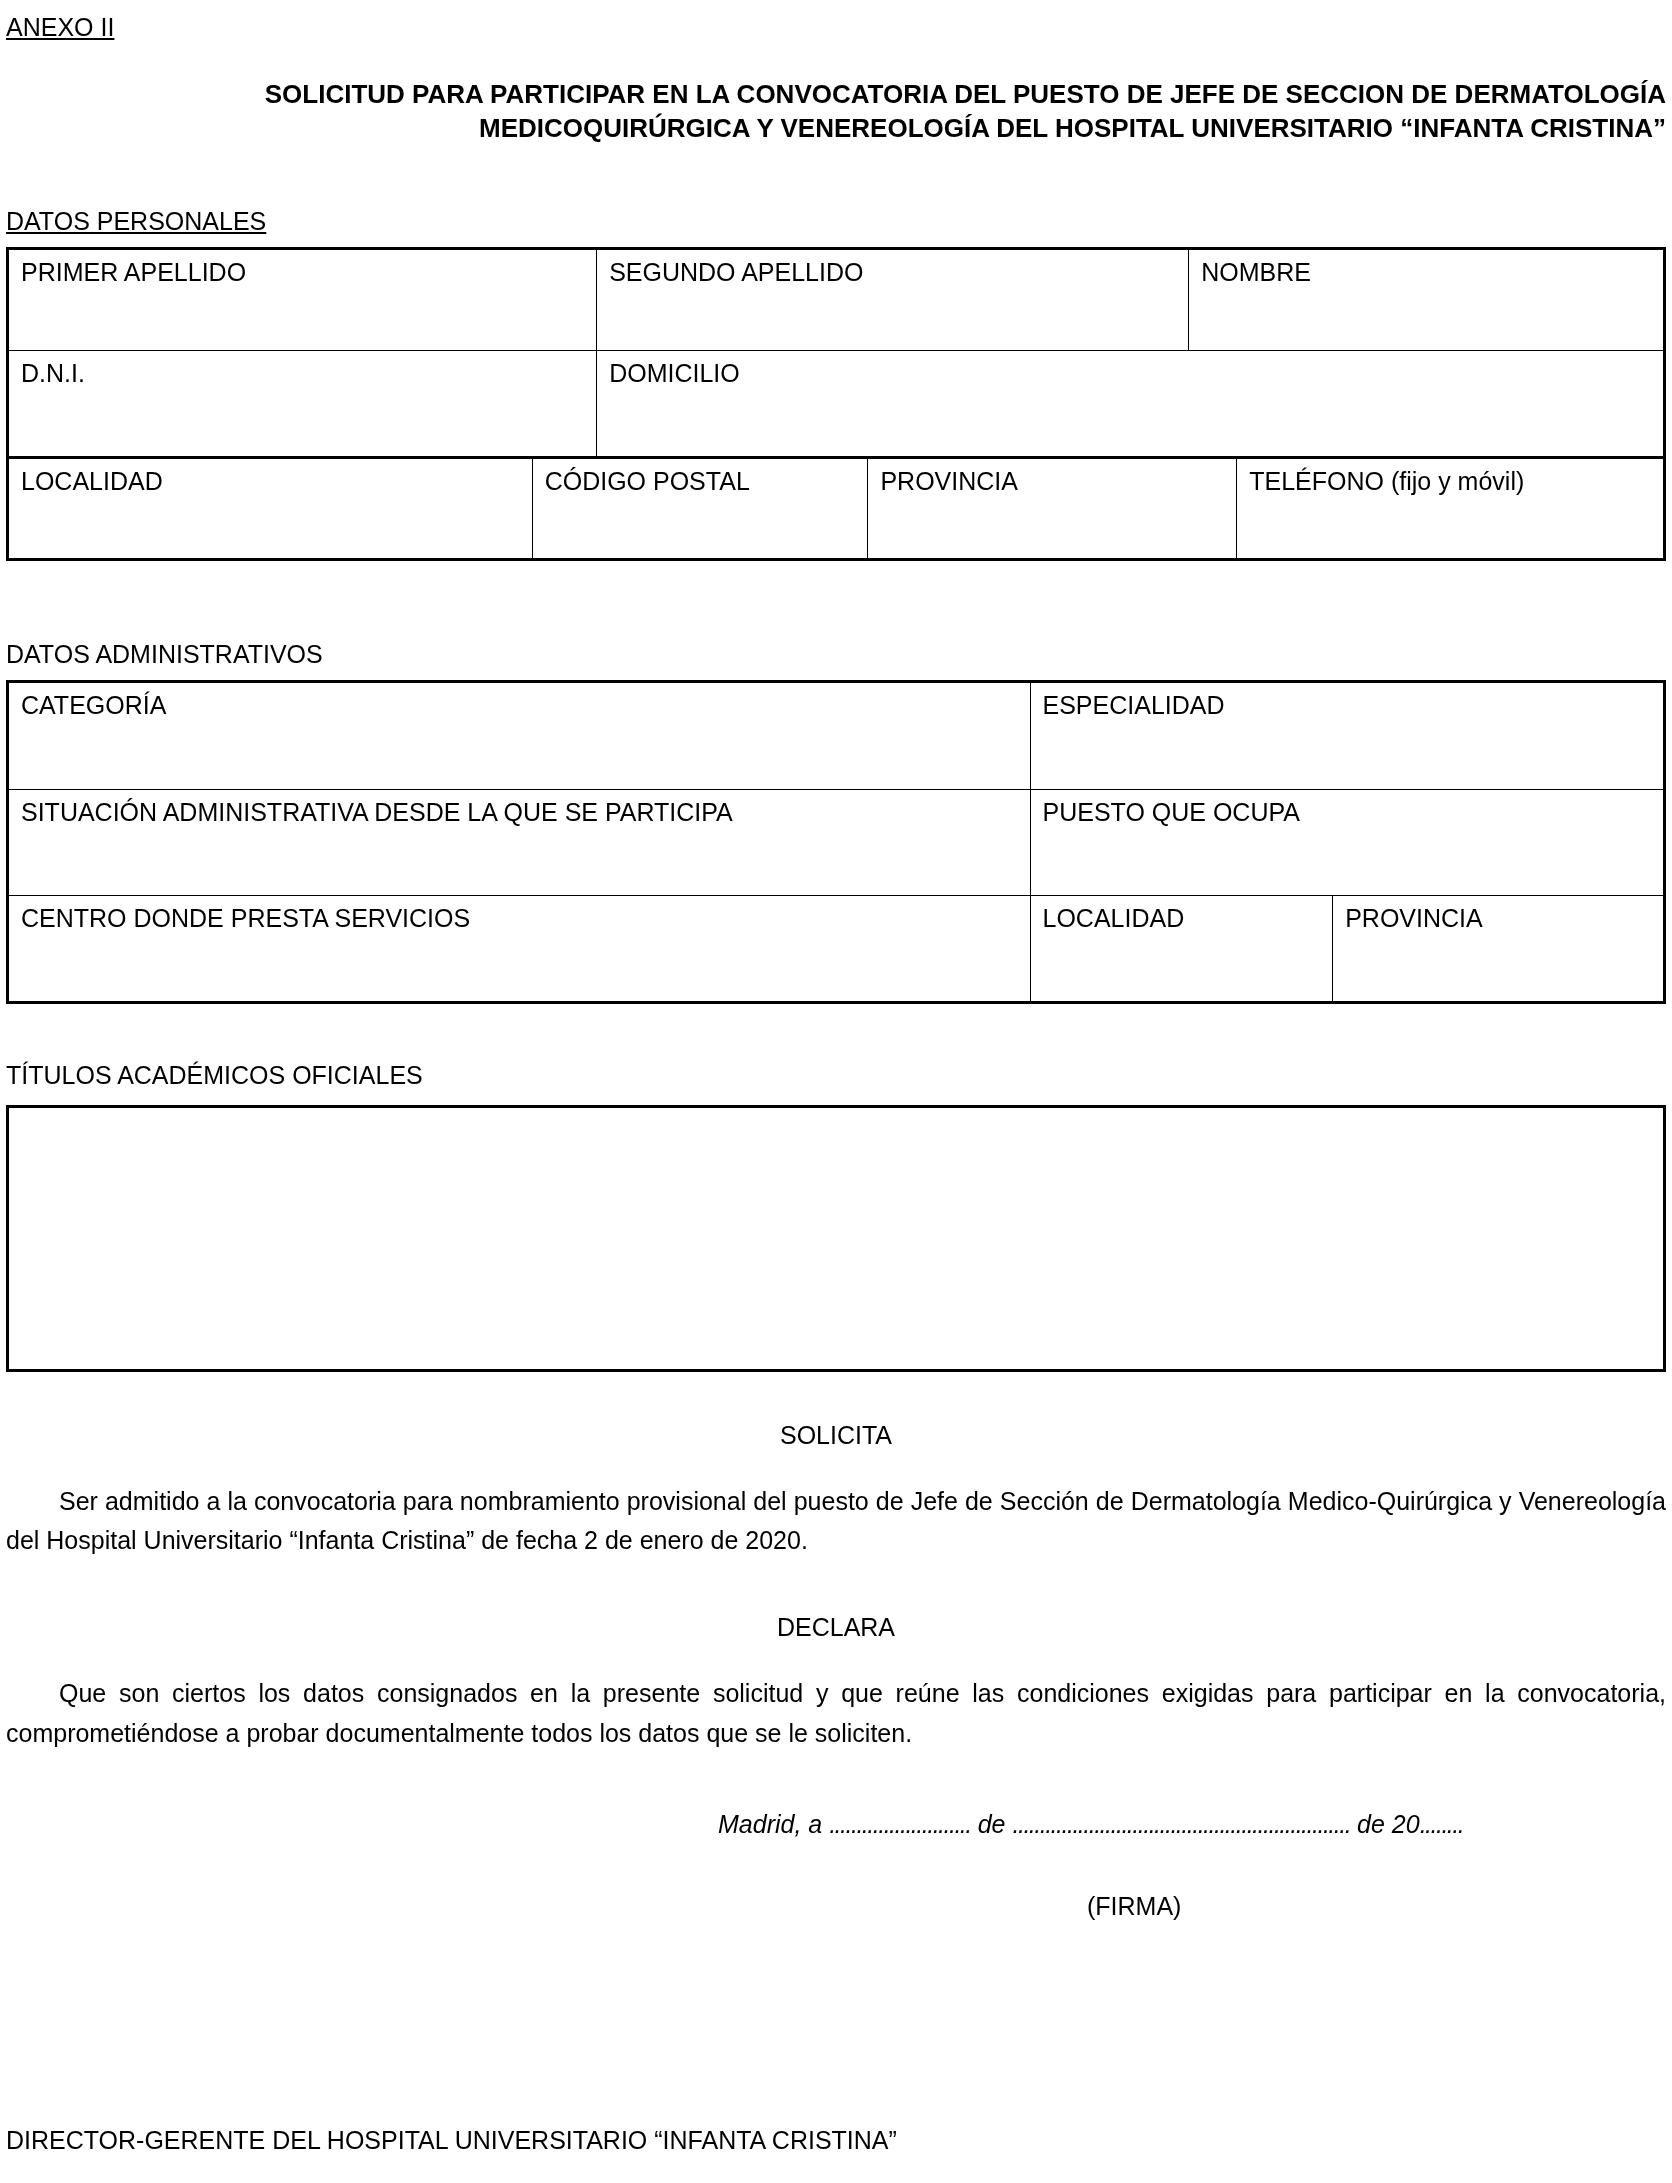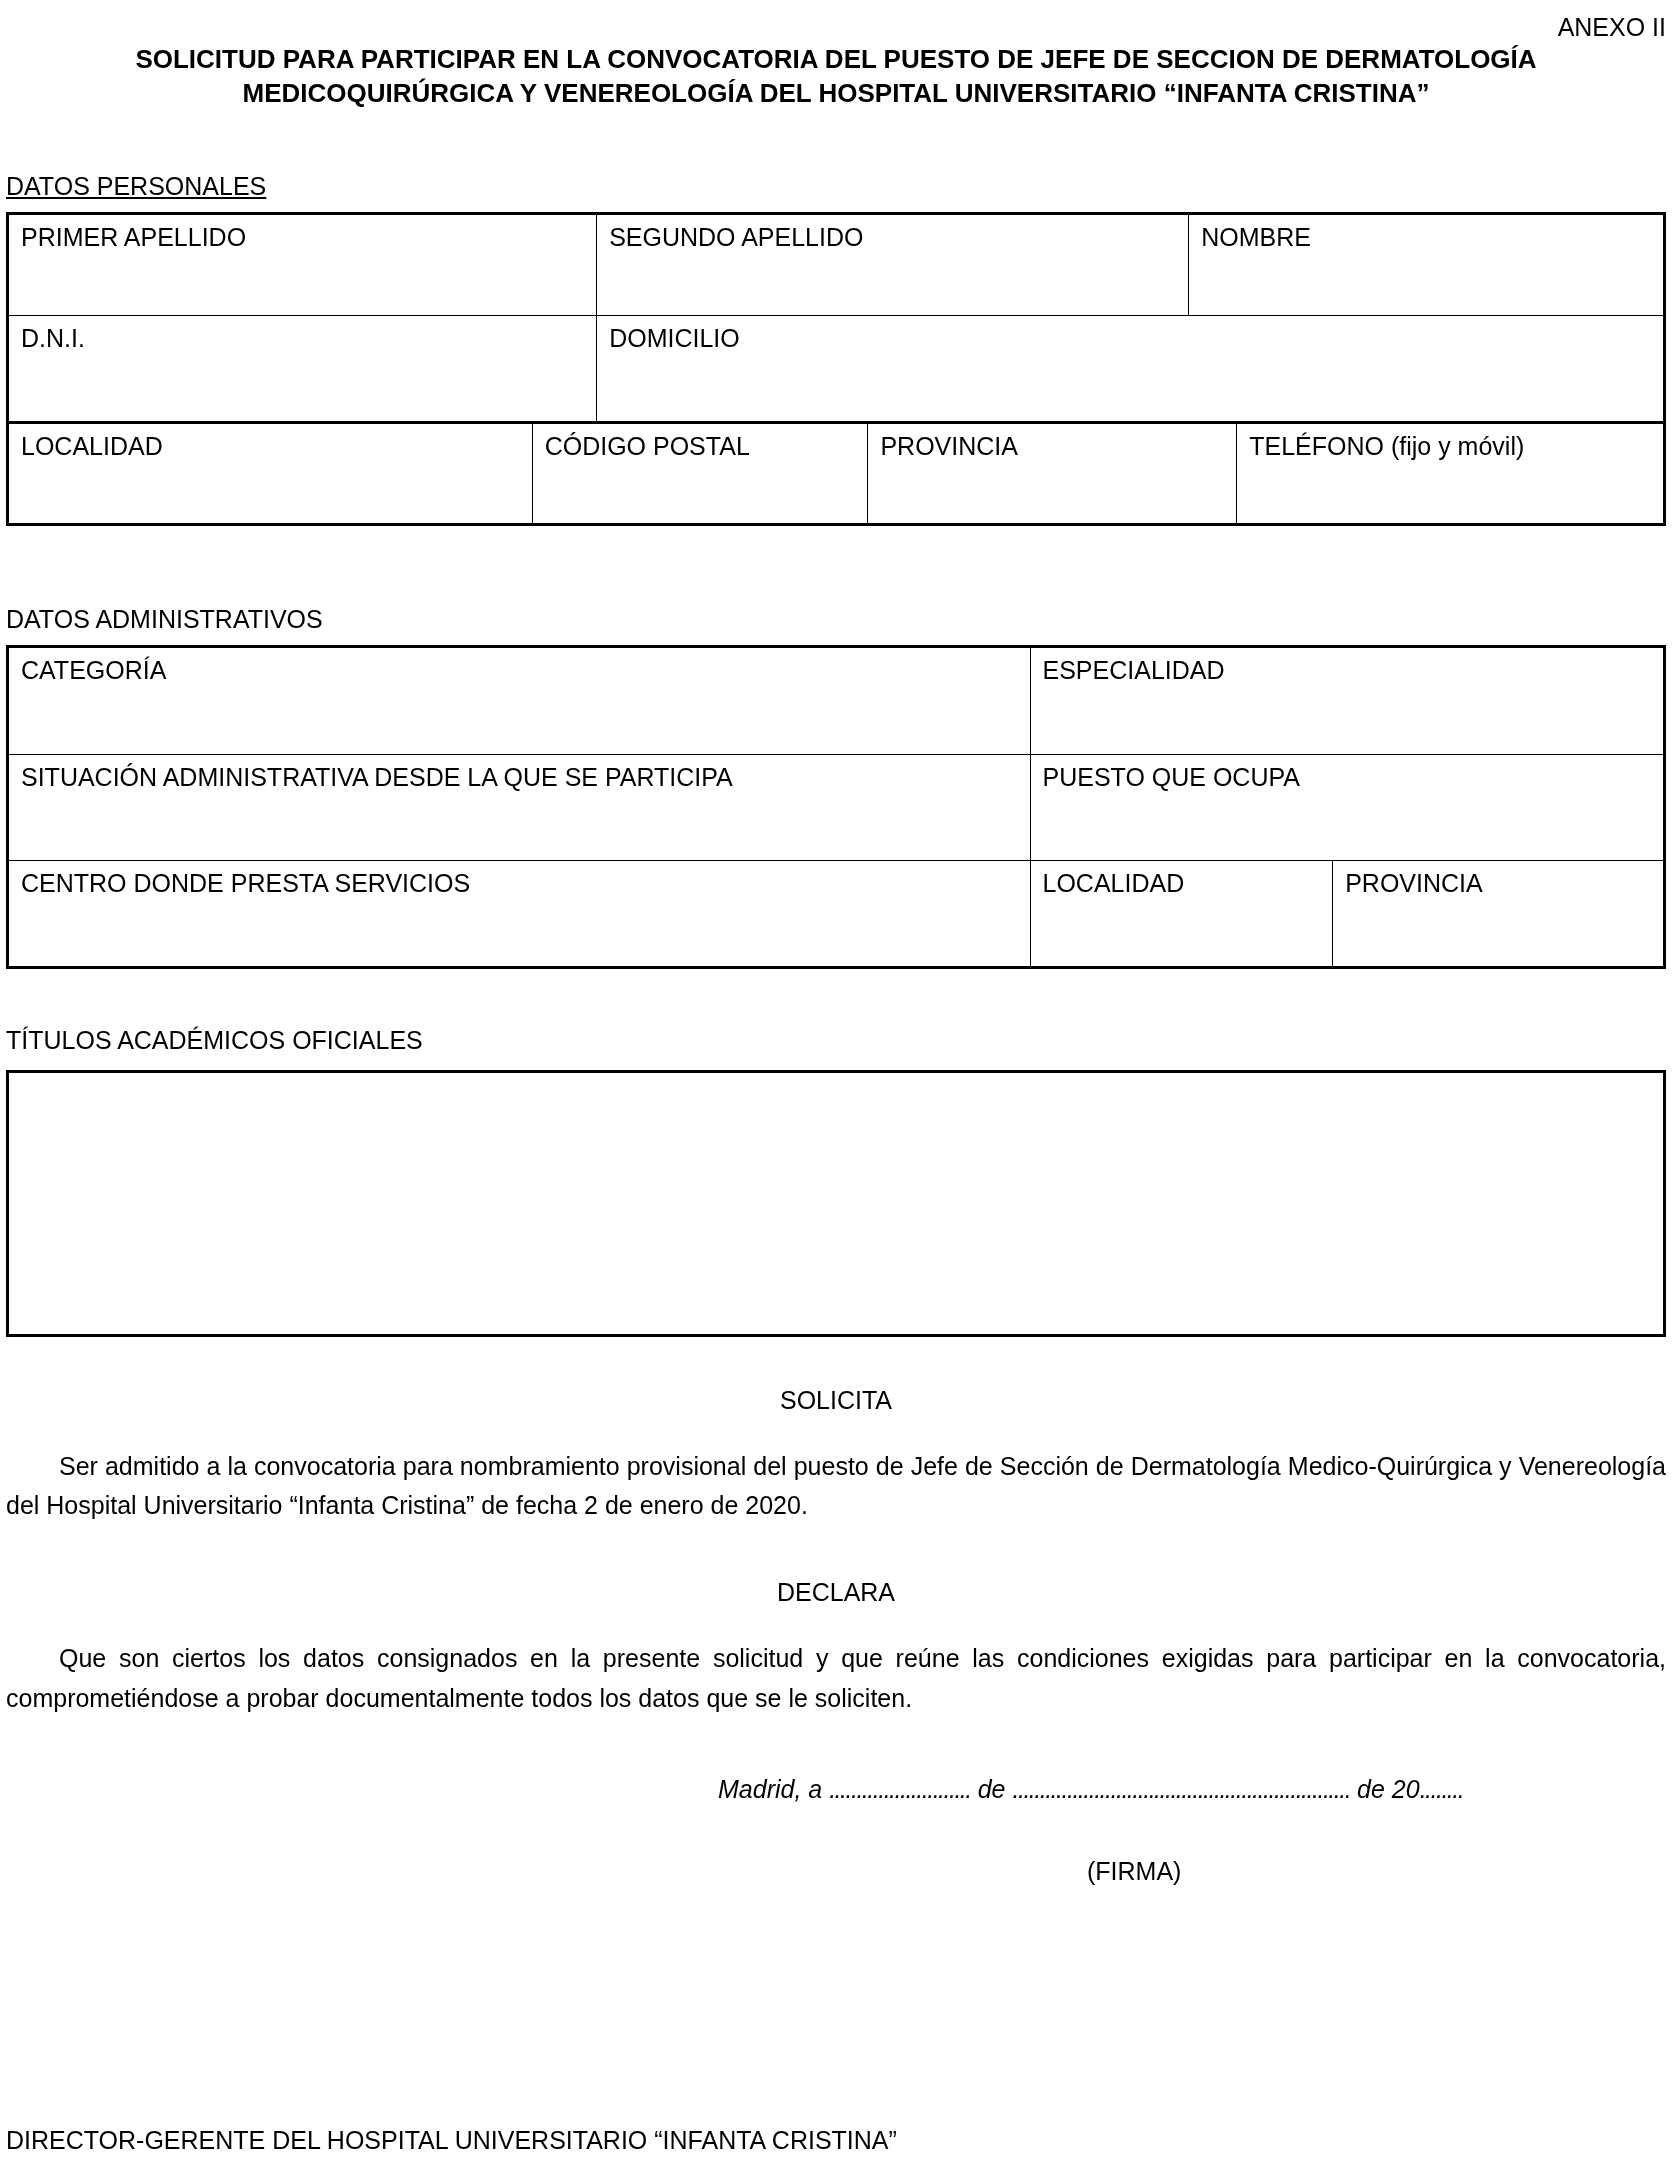--- a/index.html
+++ b/index.html
@@ -8,25 +8,26 @@
     width: 1672px;
     height: 2183px;
     position: relative;
     font-family: "Liberation Sans", sans-serif;
     font-size: 25px;
     color: #000000;
     overflow: hidden;
   }
   .page { padding: 12px 6px 0 6px; width: 100%; height: 100%; position: relative; }
 
-  .anexo { text-align: right; line-height: 30px; }
+  .anexo { text-align: left; line-height: 30px; text-decoration: underline; }
   .doc-title {
+    margin-top: 35px;
     font-size: 26px;
     font-weight: bold;
-    text-align: center;
+    text-align: right;
     line-height: 34px;
   }
 
   .section-label { line-height: 31px; }
   .lbl-dp  { margin-top: 61px; text-decoration: underline; }
   .lbl-da  { margin-top: 78px; }
   .lbl-tit { margin-top: 56px; }
 
   .tbl { margin-top: 10px; border: 3px solid #000; width: 100%; }
   .trow { display: flex; width: 100%; }

